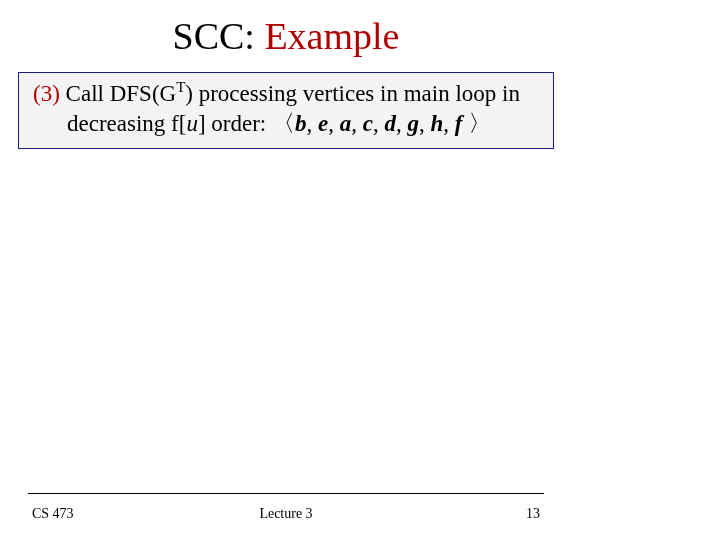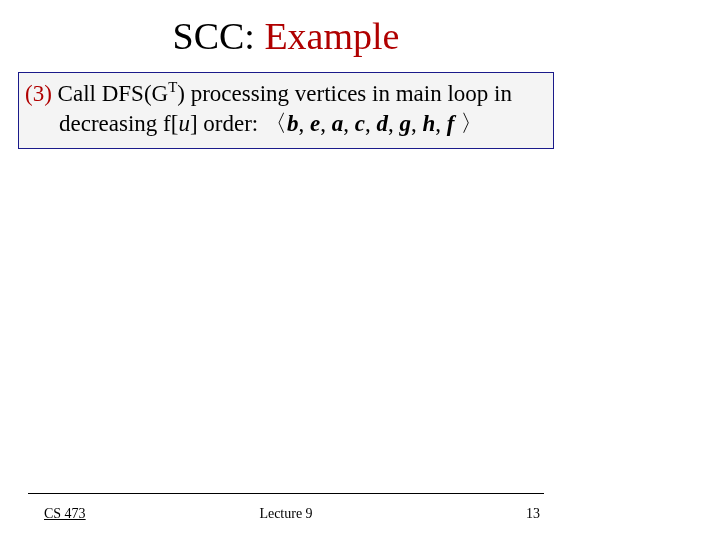--- a/index.html
+++ b/index.html
@@ -25,21 +25,21 @@
     padding-bottom: 8px;
     color: #000;
   }
   .title .part2 {
     color: #b00000;
   }
   .step-box {
     margin: 6px 18px 0 18px;
     border: 1px solid #1a1a8a;
     background: #f4f4f4;
-    padding: 6px 10px 8px 6px;
+    padding: 6px 10px 8px 14px;
     font-size: 23px;
     line-height: 1.32;
   }
   .step-box .indent {
     padding-left: 34px;
     display: block;
   }
   .num { color: #b00000; }
   .dfs-smallcaps { font-variant: small-caps; }
   .italic { font-style: italic; }
@@ -57,23 +57,22 @@
   .footer {
     position: absolute;
     left: 0;
     right: 0;
     bottom: 18px;
     height: 20px;
     font-size: 14px;
   }
   .footer-left {
     position: absolute;
-    left: 44px;
+    left: 32px;
     bottom: 0;
-    text-decoration: underline;
   }
   .footer-center {
     position: absolute;
     left: 0;
     right: 0;
     bottom: 0;
     text-align: center;
   }
   .footer-right {
     position: absolute;
@@ -93,17 +92,17 @@
   <div class="step-box">
     <span class="num">(3)</span><span> Call </span><span class="dfs-smallcaps">DFS</span><span>(G</span><sup>T</sup><span>) processing vertices in main loop in</span>
     <span class="indent">
       <span>decreasing f[</span><span class="italic">u</span><span>] order: </span><span class="angle">〈</span><span class="bolditalic">b</span><span>, </span><span class="bolditalic">e</span><span>, </span><span class="bolditalic">a</span><span>, </span><span class="bolditalic">c</span><span>, </span><span class="bolditalic">d</span><span>, </span><span class="bolditalic">g</span><span>, </span><span class="bolditalic">h</span><span>, </span><span class="bolditalic">f</span><span> </span><span class="angle">〉</span>
     </span>
   </div>
 
   <div class="footer-rule"></div>
   <div class="footer">
     <div class="footer-left">CS 473</div>
-    <div class="footer-center">Lecture 9</div>
+    <div class="footer-center">Lecture 3</div>
     <div class="footer-right">13</div>
   </div>
 
 </div>
 
 </body></html>

